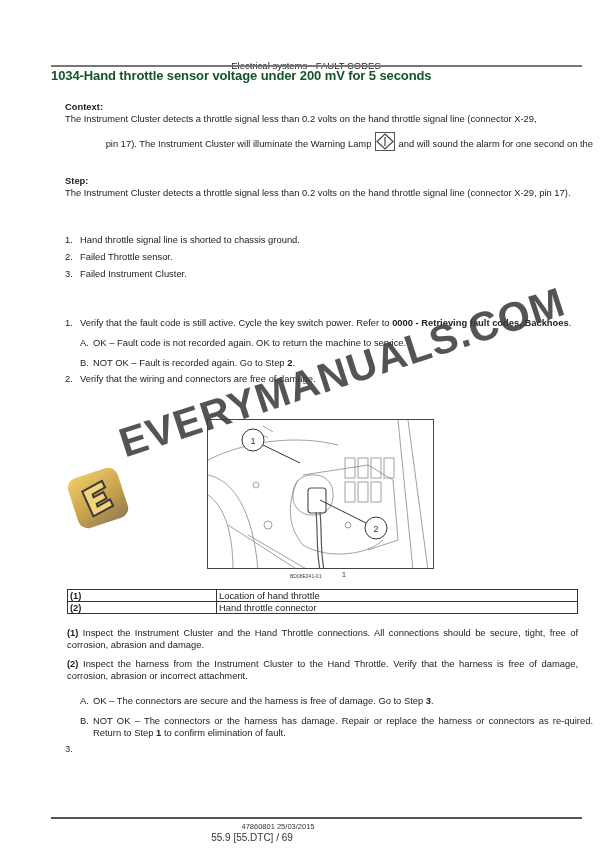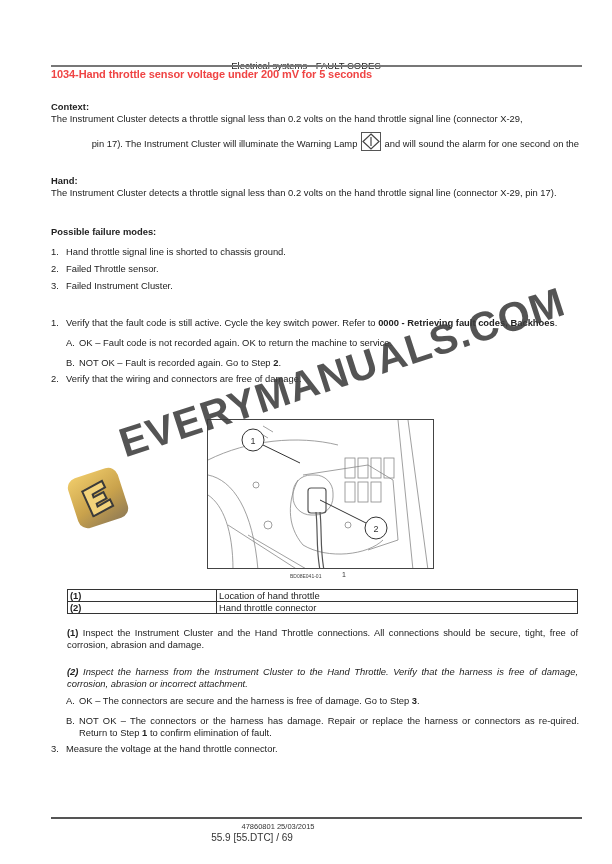--- a/index.html
+++ b/index.html
@@ -2,22 +2,22 @@
 <html><head>
 <meta charset="utf-8">
 <style>
   html, body { margin: 0; padding: 0; background: #fff; }
   body { width: 612px; height: 864px; position: relative; overflow: hidden;
          font-family: "Liberation Sans", sans-serif; color: #222; }
   .page { position: absolute; left: 0; top: 0; width: 612px; height: 864px; }
   .running-header { position: absolute; top: 29px; left: 0; width: 612px; text-align: center;
          font-size: 9.5px; color: #222; margin-top: 31px; }
   .rule-top { position: absolute; left: 51px; width: 531px; top: 65px; height: 2px; background: #777; }
-  .title { position: absolute; left: 51px; top: 68px; font-size: 11px; font-weight: bold; color: #ef4444; letter-spacing: -0.1px; white-space: nowrap; }
-  .content { position: absolute; left: 51px; width: 528px; font-size: 9.4px; line-height: 12px; color: #222; }
+  .title { position: absolute; left: 51px; top: 68px; font-size: 13px; font-weight: bold; color: #14532d; letter-spacing: -0.1px; white-space: nowrap; }
+  .content { position: absolute; left: 65px; width: 528px; font-size: 9.4px; line-height: 12px; color: #222; }
   .h { font-weight: bold; }
   p { margin: 0; }
   .just { text-align: justify; }
   .lamp { display: inline-block; width: 20px; height: 19px; border: 1px solid #555; vertical-align: -4px; margin: 0 1px; box-sizing: border-box; }
   .lamp svg { display: block; }
   .li { position: relative; padding-left: 15px; }
   .li .n { position: absolute; left: 0; top: 0; }
   .sub { position: relative; padding-left: 28px; }
   .sub .n { position: absolute; left: 15px; top: 0; }
   .figure { position: absolute; left: 207px; top: 419px; width: 227px; height: 150px; border: 1.5px solid #444; box-sizing: border-box; background: #fff; overflow: hidden; }
@@ -54,26 +54,25 @@
         <svg width="18" height="17" viewBox="0 0 18 17">
           <polygon points="9,1 17,8.5 9,16 1,8.5" fill="none" stroke="#444" stroke-width="1.2"></polygon>
           <line x1="9" y1="4" x2="9" y2="13" stroke="#444" stroke-width="1.2"></line>
         </svg>
       </span>
       <span>and will sound the alarm for one second on the</span>
     </p>
   </div>
 
   <div class="content just" style="top:175px;">
-    <p class="h">Hand:</p>
+    <p class="h">Step:</p>
     <p>The Instrument Cluster detects a throttle signal less than 0.2 volts on the hand throttle signal line (connector X-29, pin 17).</p>
   </div>
 
   <div class="content" style="top:226px;">
-    <p class="h">Possible failure modes:</p>
     <div style="margin-top:8px;">
       <div class="li"><span class="n">1.</span><span>Hand throttle signal line is shorted to chassis ground.</span></div>
       <div class="li" style="margin-top:5px;"><span class="n">2.</span><span>Failed Throttle sensor.</span></div>
       <div class="li" style="margin-top:5px;"><span class="n">3.</span><span>Failed Instrument Cluster.</span></div>
     </div>
   </div>
 
   <div class="content" style="top:309px;">
     <div class="li just" style="margin-top:8px;">
       <span class="n">1.</span>
@@ -145,35 +144,34 @@
     </tr>
     <tr>
       <td class="k">(2)</td>
       <td>Hand throttle connector</td>
     </tr>
   </tbody>
     </table>
 
   <div class="content just" style="top:627px; left:67px; width:511px;">
     <p><b>(1)</b><span> Inspect the Instrument Cluster and the Hand Throttle connections.  All connections should be secure, tight, free of corrosion, abrasion and damage.</span></p>
-    <p style="margin-top:15px;font-style:italic;"><b>(2)</b><span> Inspect the harness from the Instrument Cluster to the Hand Throttle.  Verify that the harness is free of damage, corrosion, abrasion or incorrect attachment.</span></p>
+    <p style="margin-top:7px;"><b>(2)</b><span> Inspect the harness from the Instrument Cluster to the Hand Throttle.  Verify that the harness is free of damage, corrosion, abrasion or incorrect attachment.</span></p>
   </div>
 
   <div class="content just" style="top:695px;">
     <div class="sub">
       <span class="n">A.</span>
       <span>OK – The connectors are secure and the harness is free of damage.  Go to Step </span><b>3</b><span>.</span>
     </div>
     <div class="sub" style="margin-top:8px;">
       <span class="n">B.</span>
       <span>NOT OK – The connectors or the harness has damage.  Repair or replace the harness or connectors as re-quired.  Return to Step </span><b>1</b><span> to confirm elimination of fault.</span>
     </div>
     <div class="li" style="margin-top:4px;">
       <span class="n">3.</span>
-      <span>Measure the voltage at the hand throttle connector.</span>
     </div>
   </div>
 
   <div class="wm">
     <div class="wm-logo">
       <svg width="34" height="34" viewBox="0 0 34 34">
         <path d="M4,6 L26,2 L27,9 L13,12 L13,15 L24,13 L25,20 L14,22 L14,25 L28,22 L29,29 L7,33 Z" fill="#f2d27a" stroke="#3a3a3a" stroke-width="2"></path>
       </svg>
     </div>
     <div class="wm-text">EVERYMANUALS.COM</div>

